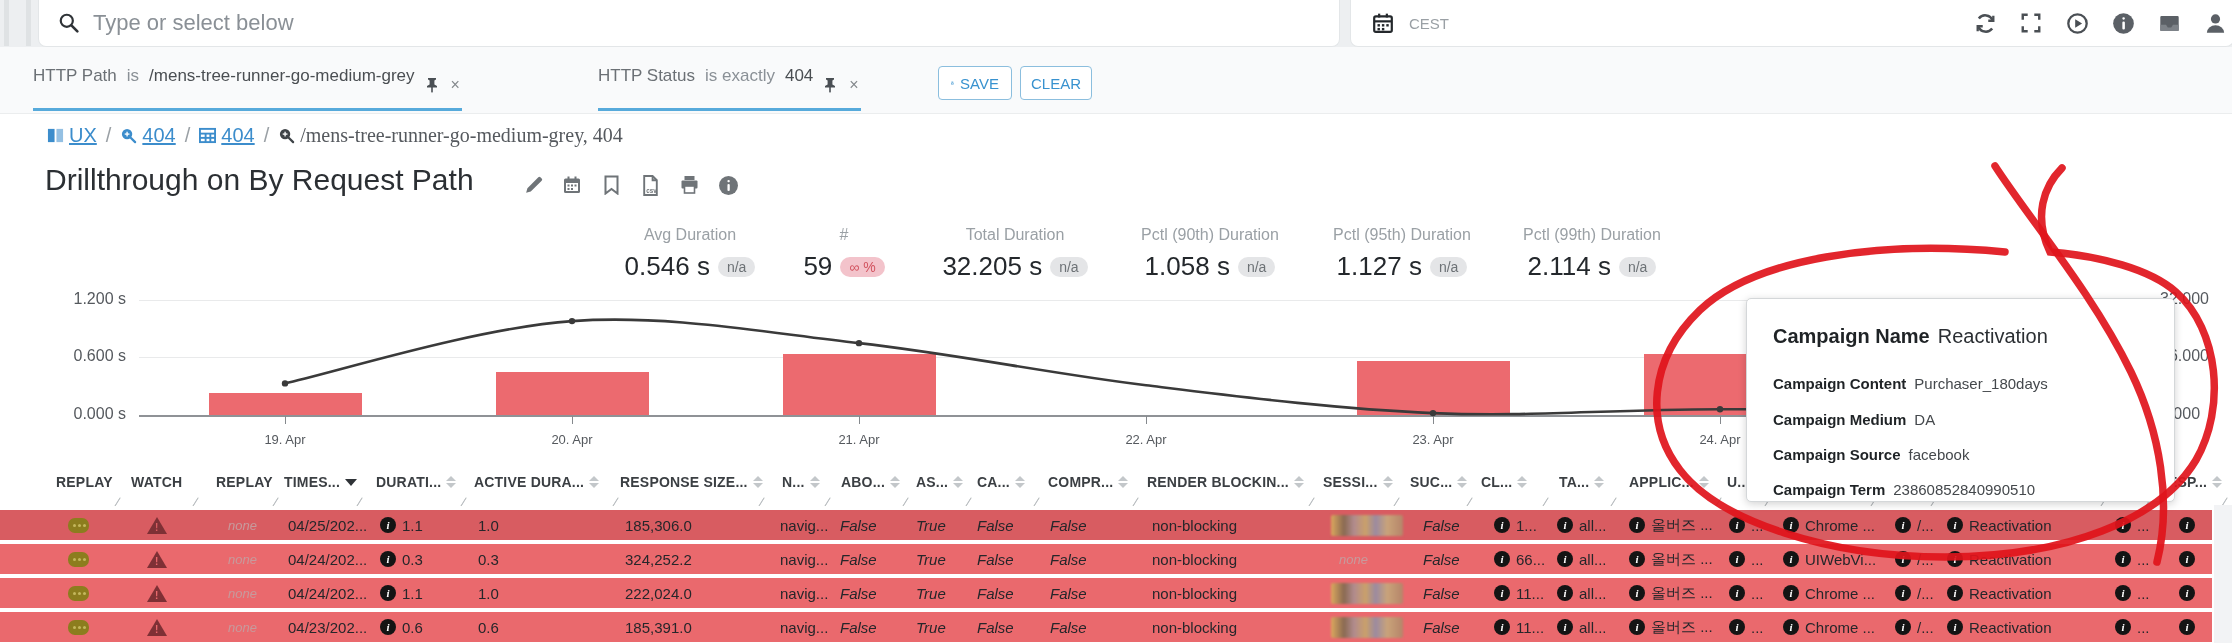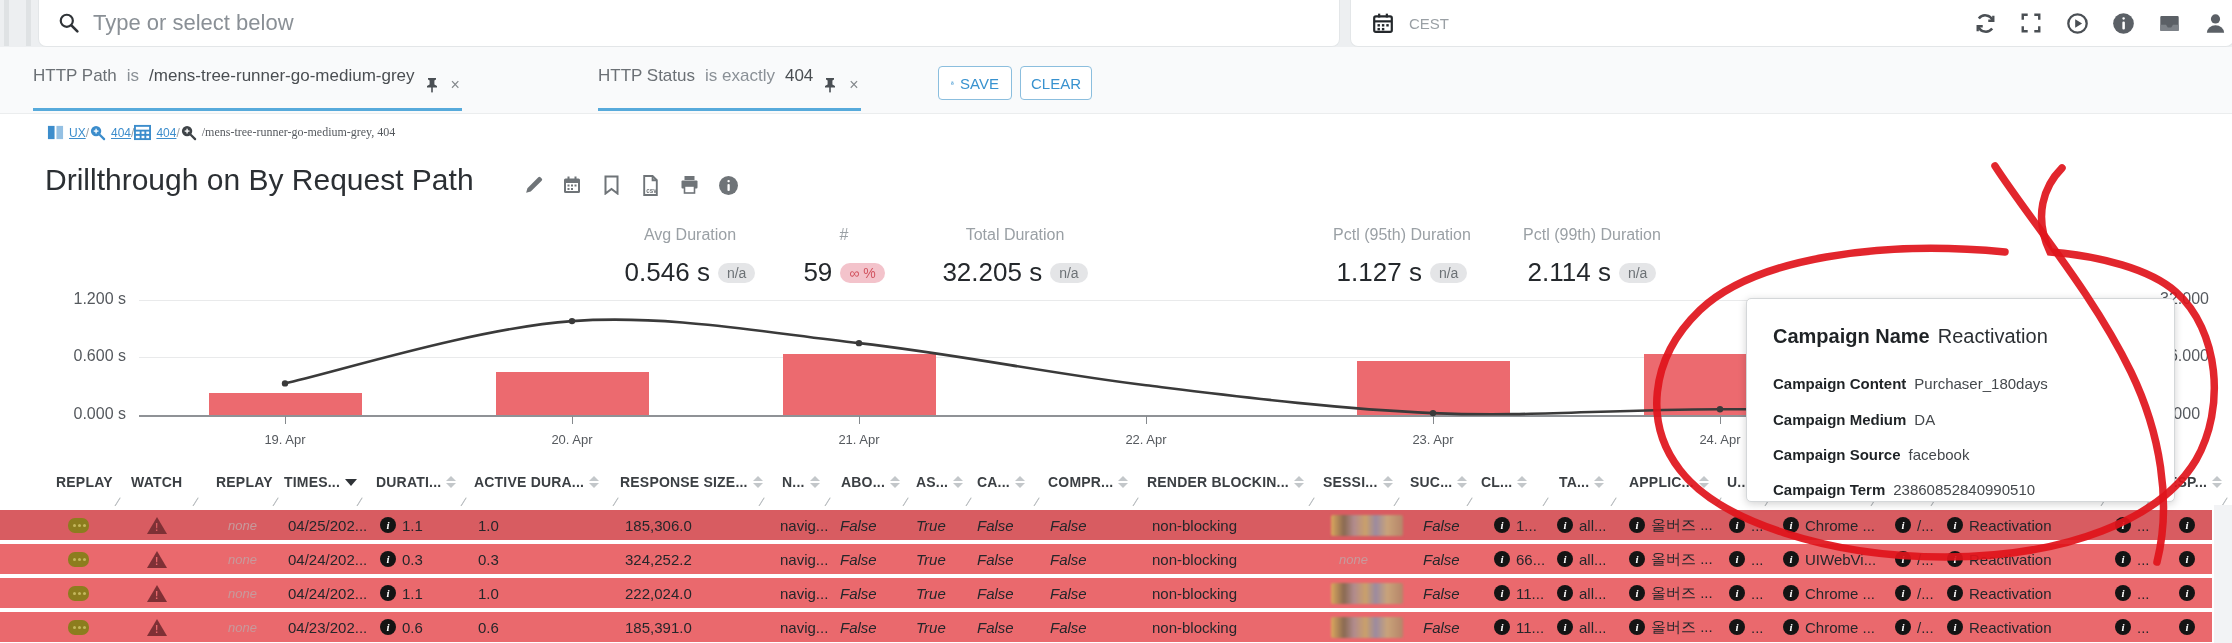--- a/index.html
+++ b/index.html
@@ -22,32 +22,32 @@
   .filterstrip{left:0;top:47px;width:2232px;height:66px;background:#f9fafb;border-bottom:1px solid #ebedee;}
   .chip{position:absolute;top:66px;height:38px;display:flex;align-items:baseline;gap:10px;border-bottom:3px solid #57aadb;padding-bottom:4px;}
   .chip .fld{font-size:17px;color:#6b7075;}
   .chip .op{font-size:17px;color:#8a9096;}
   .chip .val{font-size:17px;color:#4a4e52;}
   .chip .pin,.chip .x{align-self:center;cursor:pointer;}
   .chip .x{font-size:16px;color:#85898d;padding:0 2px;}
   .btn{position:absolute;top:66px;height:34px;background:#fff;border:1px solid #8bbede;border-radius:4px;
        color:#3892cf;font-size:15px;display:inline-flex;align-items:center;justify-content:center;gap:6px;cursor:pointer;padding:0 12px;}
   
-  .crumbs{left:47px;top:124px;display:flex;align-items:center;font-size:12px;}
+  .crumbs{left:47px;top:124px;display:flex;align-items:center;gap:9px;font-size:20px;}
   .crumb{display:flex;align-items:center;gap:5px;}
   .crumb a{color:#3c8dcc;text-decoration:underline;cursor:pointer;}
   .crumb .plain{color:#55595e;font-family:Liberation Serif, serif;}
   .sep{color:#9aa0a5;}
   
   .title{left:45px;top:163px;font-size:30px;color:#2b2f33;}
   .title-icons{left:522px;top:174px;display:flex;gap:17px;align-items:center;}
   .title-icons .tico{width:22px;height:22px;}
   
   .stat{position:absolute;top:226px;width:220px;text-align:center;}
-  .stat .lbl{font-size:16px;color:#9aa0a5;margin-bottom:13px;white-space:nowrap;}
+  .stat .lbl{font-size:16px;color:#9aa0a5;margin-bottom:7px;white-space:nowrap;}
   .stat .val{font-size:26px;color:#24282c;white-space:nowrap;}
   .badge{display:inline-block;font-size:14px;border-radius:11px;padding:2px 9px;margin-left:8px;vertical-align:3px;}
   .badge.neutral{background:#e4e5e7;color:#6d7276;}
   .badge.danger{background:#f3c3cb;color:#d25460;}
   
   .gridline{position:absolute;left:139px;width:2016px;height:1px;background:#e9eaeb;}
   .axisline{position:absolute;left:139px;width:2016px;height:2px;background:#8f9296;}
   .yl{position:absolute;width:88px;text-align:right;font-size:16px;color:#55595e;}
   .yr{position:absolute;left:2160px;font-size:16px;color:#55595e;}
   .bar{position:absolute;background:#ec6a6f;cursor:pointer;}
@@ -303,20 +303,24 @@
     <div class="val"><span>0.546 s</span><span class="badge neutral">n/a</span></div>
   </div>
   <div class="stat" style="left:734px;">
     <div class="lbl">#</div>
     <div class="val"><span>59</span><span class="badge danger">∞ %</span></div>
   </div>
   <div class="stat" style="left:905px;">
     <div class="lbl">Total Duration</div>
     <div class="val"><span>32.205 s</span><span class="badge neutral">n/a</span></div>
   </div>
+  <div class="stat" style="left:1100px;">
+    <div class="lbl">Pctl (90th) Duration</div>
+    <div class="val"><span>1.058 s</span><span class="badge neutral">n/a</span></div>
+  </div>
   <div class="stat" style="left:1292px;">
     <div class="lbl">Pctl (95th) Duration</div>
     <div class="val"><span>1.127 s</span><span class="badge neutral">n/a</span></div>
   </div>
   <div class="stat" style="left:1482px;">
     <div class="lbl">Pctl (99th) Duration</div>
     <div class="val"><span>2.114 s</span><span class="badge neutral">n/a</span></div>
   </div>
 
   <div id="chart-layer" class="abs" style="left:0;top:0;width:2232px;height:643px;">

